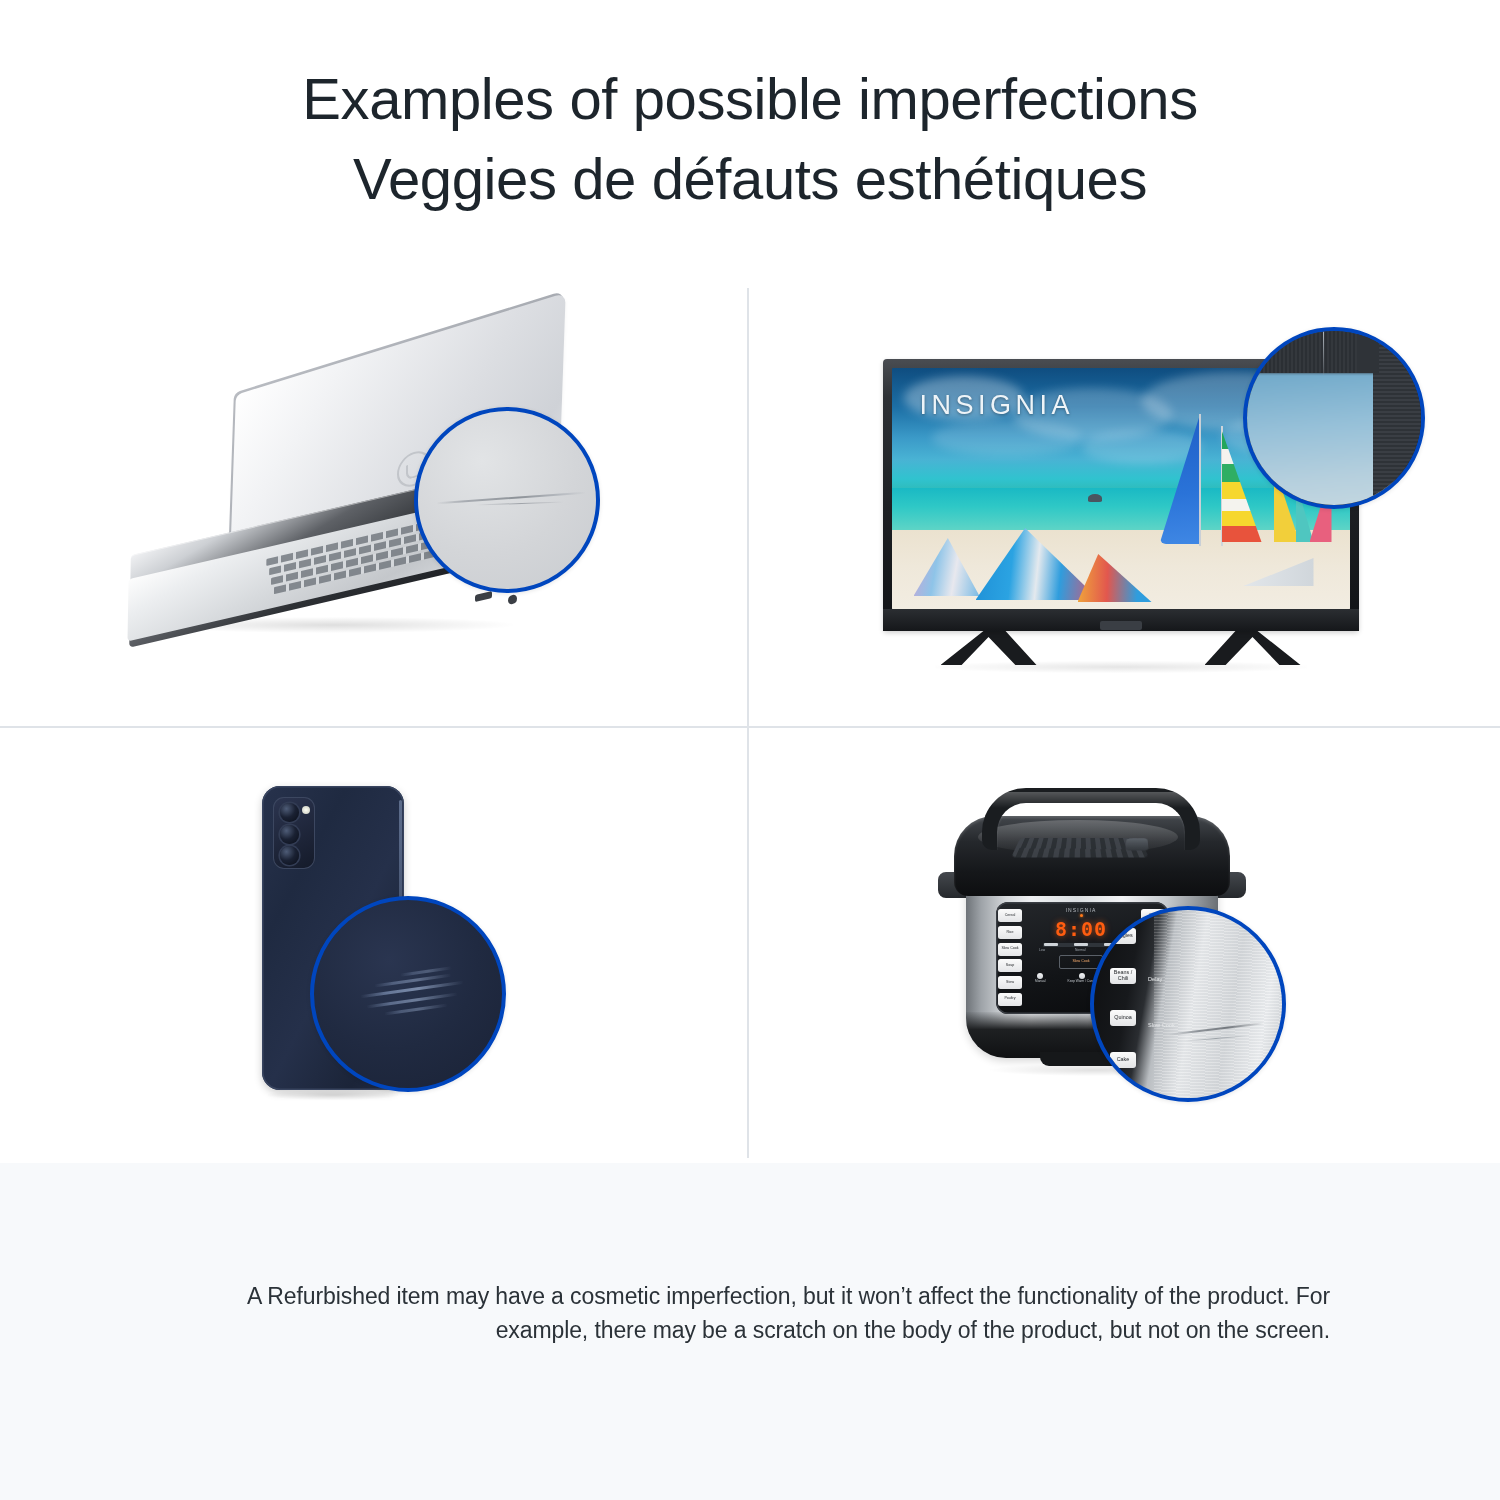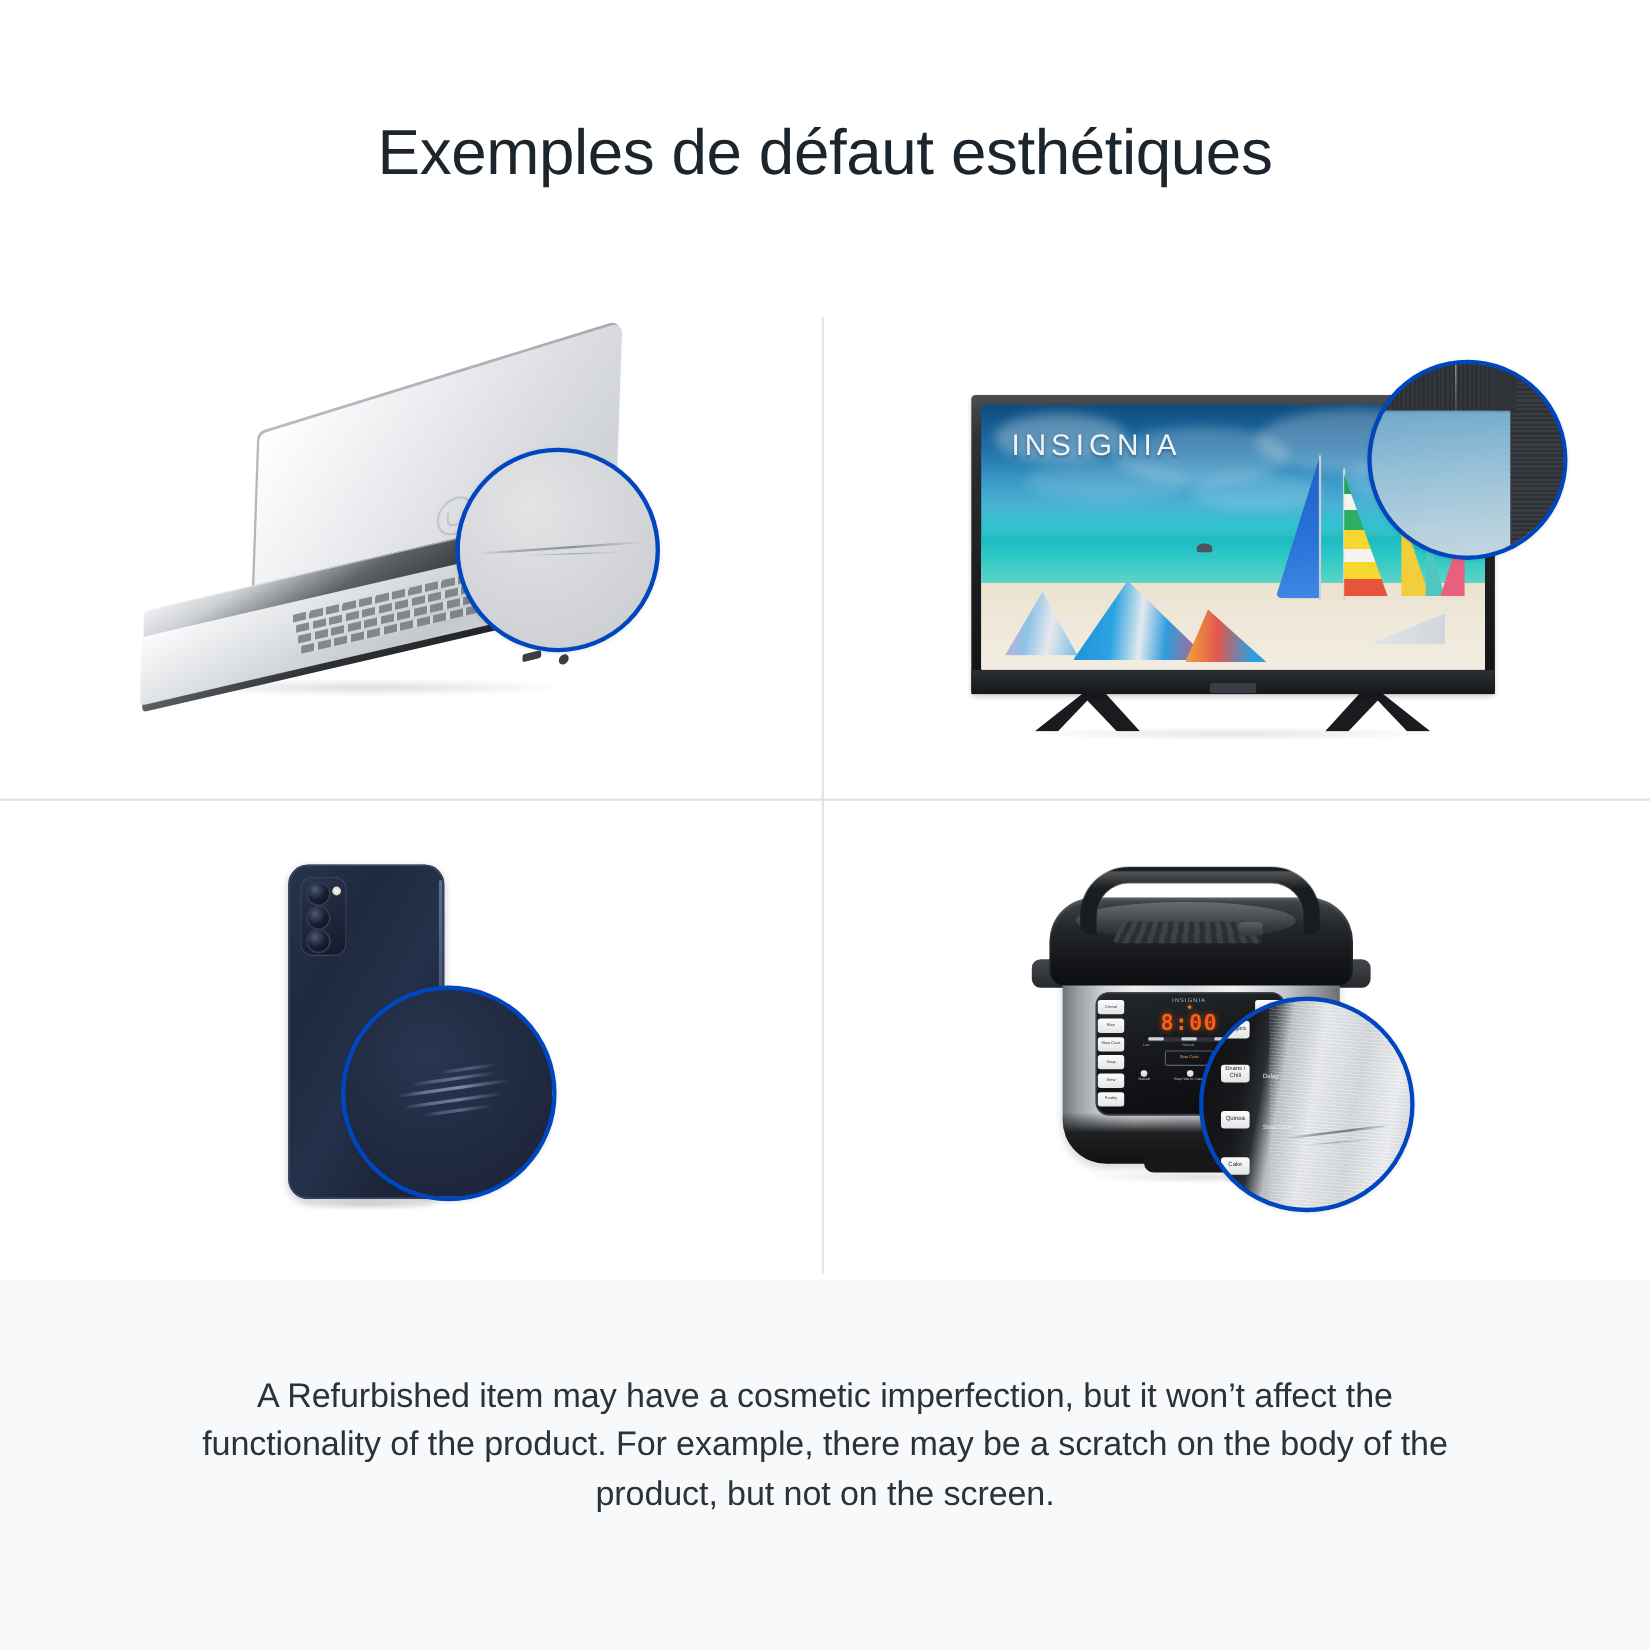--- a/index.html
+++ b/index.html
@@ -734,36 +734,37 @@
     width: 1500px; height: 337px;
     background: #f7f9fb;
     display: flex;
     flex-direction: column;
     align-items: center;
     justify-content: center;
     padding: 0 150px;
   }
   .para {
     width: 1160px;
-    text-align: center;
-    font-size: 31px;
+    text-align: right;
+    font-size: 23px;
     font-weight: 300;
     line-height: 1.44;
     color: #2b3238;
     letter-spacing: -0.1px;
   }
   .para-en { margin-bottom: 36px; }
 </style>
 </head>
 <body>
 
 <div id="page">
 
   <div class="header">
-    <div class="title-line">Exemples de défaut esthétiques</div>
+    <div class="title-line">Examples of possible imperfections</div>
+    <div class="title-line">Veggies de défauts esthétiques</div>
   </div>
 
   <div class="grid">
 
     <div class="v-divider"></div>
     <div class="h-divider"></div>
 
     <div class="cell cell-laptop">
       <div class="scene laptop-scene">
         <div class="laptop-shadow"></div>

